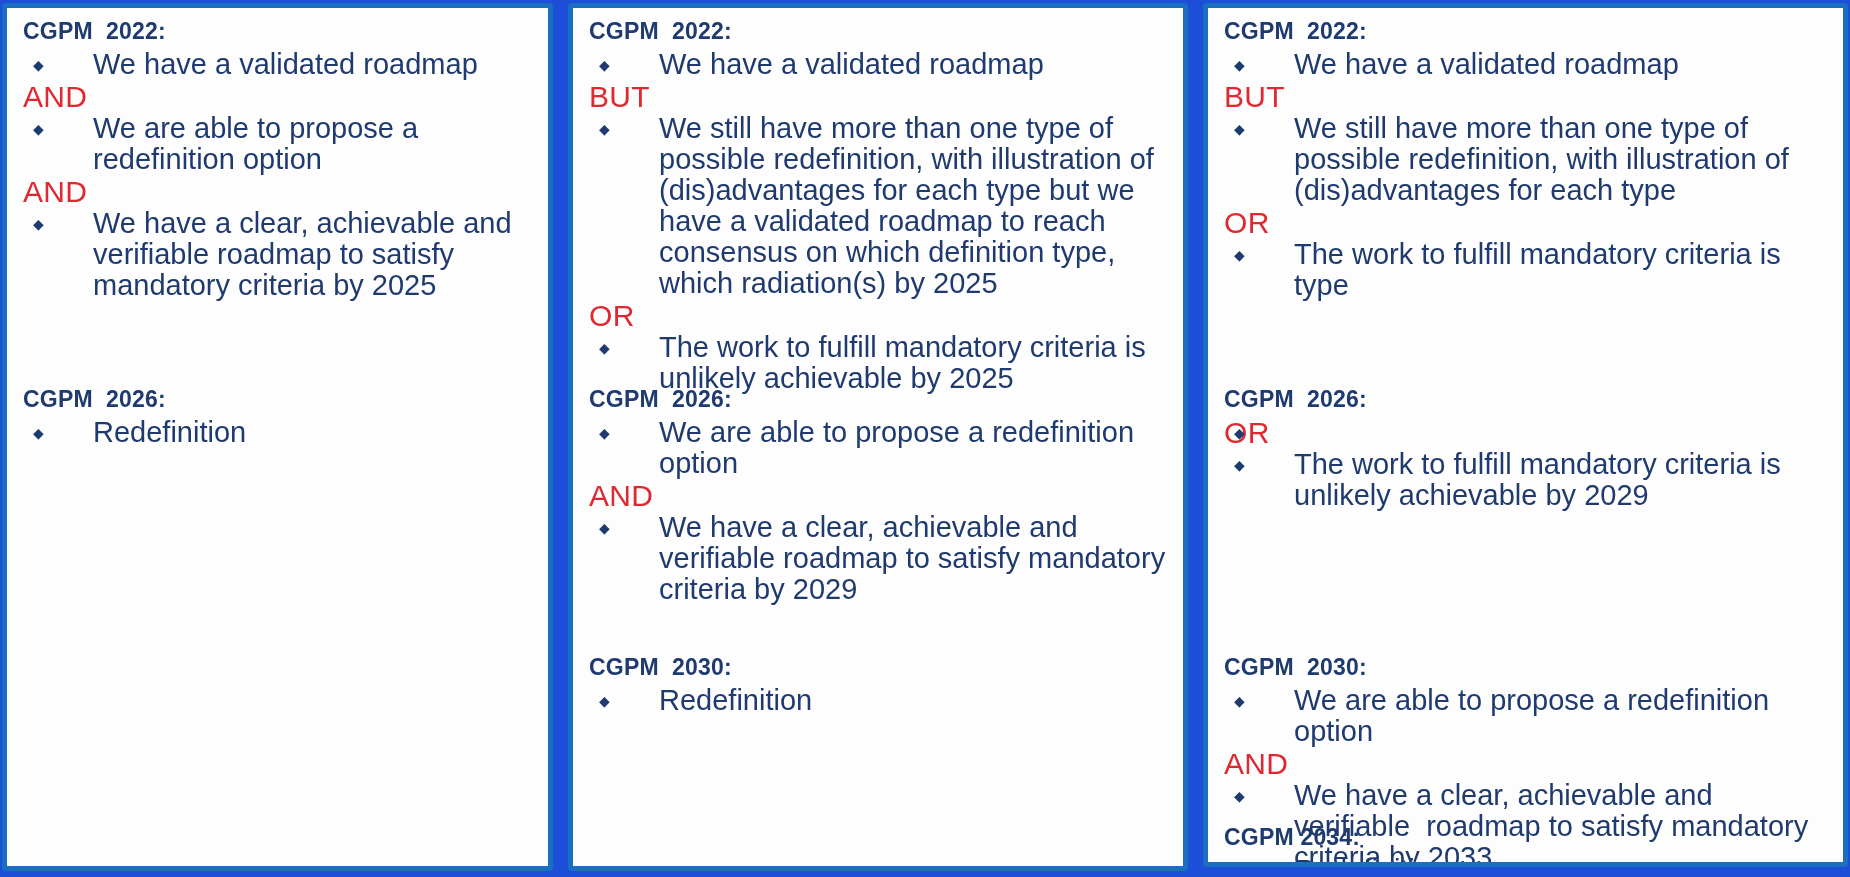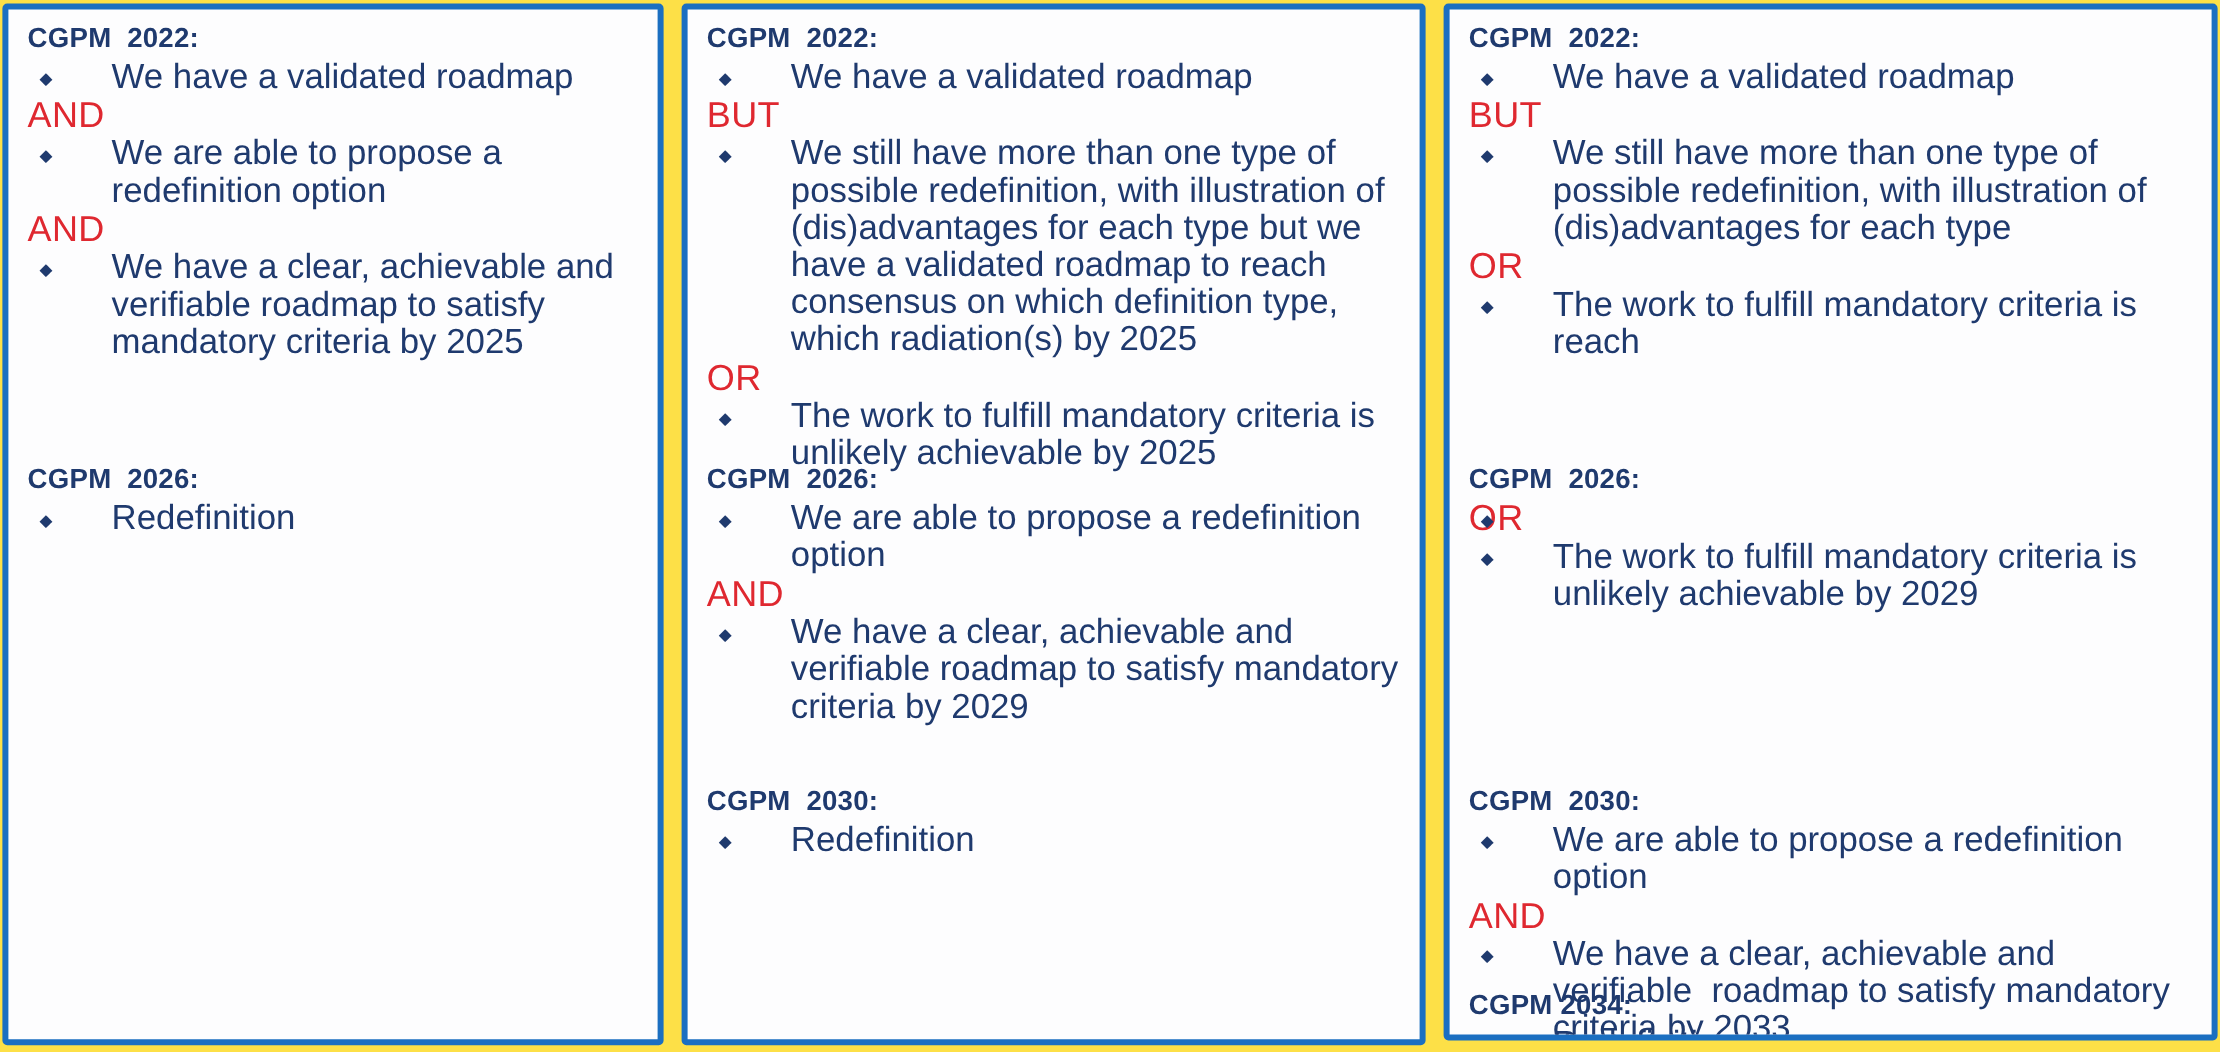--- a/index.html
+++ b/index.html
@@ -5,21 +5,21 @@
   html, body {
     margin: 0;
     padding: 0;
     background: #ffffff;
     font-family: "Liberation Sans", sans-serif;
   }
   #canvas {
     position: relative;
     width: 1850px;
     height: 877px;
-    background: #fde047;
+    background: #1d4ed8;
     overflow: hidden;
   }
   .panel {
     position: absolute;
     box-sizing: border-box;
     border: 5px solid var(--border-blue, #1b6fc1);
     border-radius: 4px;
     background: #fdfdfe;
     overflow: hidden;
   }
@@ -150,21 +150,21 @@
           <span class="bullet-text">We have a validated roadmap</span>
         </div>
         <div class="connector">BUT</div>
         <div class="bullet-item">
           <span class="diamond">◆</span>
           <span class="bullet-text">We still have more than one type of possible redefinition, with illustration of (dis)advantages for each type</span>
         </div>
         <div class="connector">OR</div>
         <div class="bullet-item">
           <span class="diamond">◆</span>
-          <span class="bullet-text">The work to fulfill mandatory criteria is reach</span>
+          <span class="bullet-text">The work to fulfill mandatory criteria is type</span>
         </div>
       </div>
       <div class="section sec-2026">
         <div class="heading">CGPM  2026:</div>
         <div class="bullet-item">
           <span class="diamond">◆</span>
         </div>
         <div class="connector">OR</div>
         <div class="bullet-item">
           <span class="diamond">◆</span>

